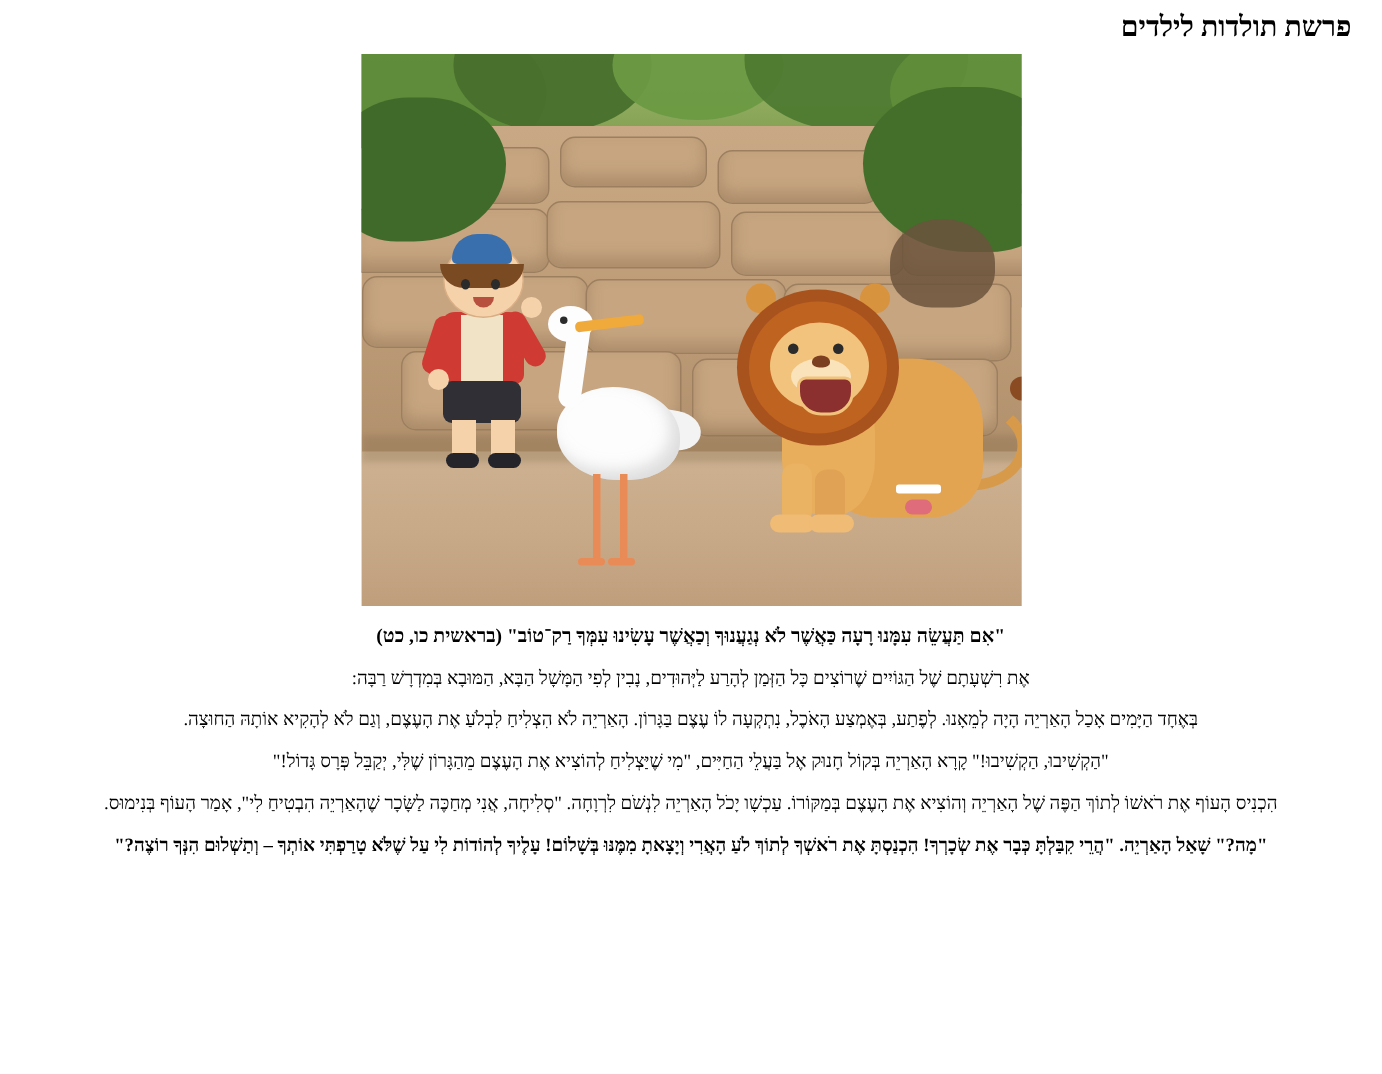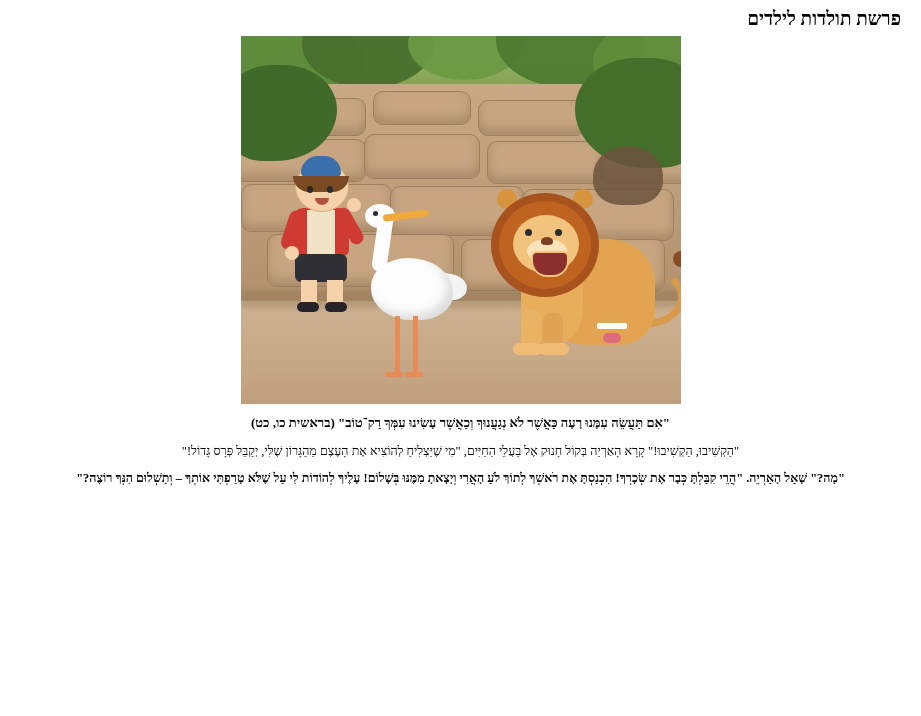--- a/index.html
+++ b/index.html
@@ -258,22 +258,25 @@
         </div>
       </div>
     </div>
   </div>
 
   <div class="body-text">
 
     <p class="p-verse">"אִם תַּעֲשֵׂה עִמָּנוּ רָעָה כַּאֲשֶׁר לֹא נְגַעֲנוּךָ וְכַאֲשֶׁר עָשִׂינוּ עִמְּךָ   רַק־טוֹב" (בראשית כו, כט)</p>
 
 
-
+    <p>אֶת רִשְׁעָתָם שֶׁל הַגּוֹיִים שֶׁרוֹצִים כָּל הַזְּמַן לְהָרַע לַיְּהוּדִים, נָבִין לְפִי הַמָּשָׁל הַבָּא, הַמּוּבָא בְּמִדְרָשׁ רַבָּה:</p>
+
+    <p>בְּאֶחָד הַיָּמִים אָכַל הָאַרְיֵה הָיָה לְמֵאָנוּ. לְפֶתַע, בְּאֶמְצַע הָאֹכֶל, נִתְקְעָה לוֹ עֶצֶם בַּגָּרוֹן. הָאַרְיֵה לֹא הִצְלִיחַ לִבְלֹעַ אֶת הָעֶצֶם, וְגַם לֹא לְהָקִיא אוֹתָהּ הַחוּצָה.</p>
 
     <p>"הַקְשִׁיבוּ, הַקְשִׁיבוּ!" קָרָא הָאַרְיֵה בְּקוֹל חָנוּק אֶל בַּעֲלֵי הַחַיִּים, "מִי שֶׁיַּצְלִיחַ לְהוֹצִיא אֶת הָעֶצֶם מֵהַגָּרוֹן שֶׁלִּי, יְקַבֵּל פְּרָס גָּדוֹל!"</p>
 
 
+    <p>הִכְנִיס הָעוֹף אֶת רֹאשׁוֹ לְתוֹךְ הַפֶּה שֶׁל הָאַרְיֵה וְהוֹצִיא אֶת הָעֶצֶם בְּמַקּוֹרוֹ. עַכְשָׁו יָכֹל הָאַרְיֵה לִנְשֹׁם לִרְוָחָה. "סְלִיחָה, אֲנִי מְחַכֶּה לַשָּׂכָר שֶׁהָאַרְיֵה הִבְטִיחַ לִי", אָמַר הָעוֹף בְּנִימוּס.</p>
 
     <p class="p-last"><span>"מָה?" שָׁאַל הָאַרְיֵה. "הֲרֵי קִבַּלְתָּ כְּבָר אֶת שְׂכָרְךָ! הִכְנַסְתָּ אֶת רֹאשְׁךָ לְתוֹךְ לֹעַ הָאֲרִי וְיָצָאתָ מִמֶּנּוּ בְּשָׁלוֹם! </span><span class="bold">עָלֶיךָ לְהוֹדוֹת לִי עַל שֶׁלֹּא טָרַפְתִּי אוֹתְךָ – וְתַשְׁלוּם הִנְּךָ רוֹצֶה?"</span></p>
 
   </div>
 </div>
 
 </body></html>

